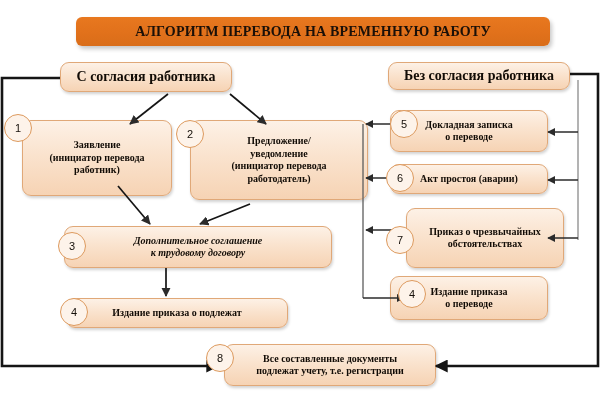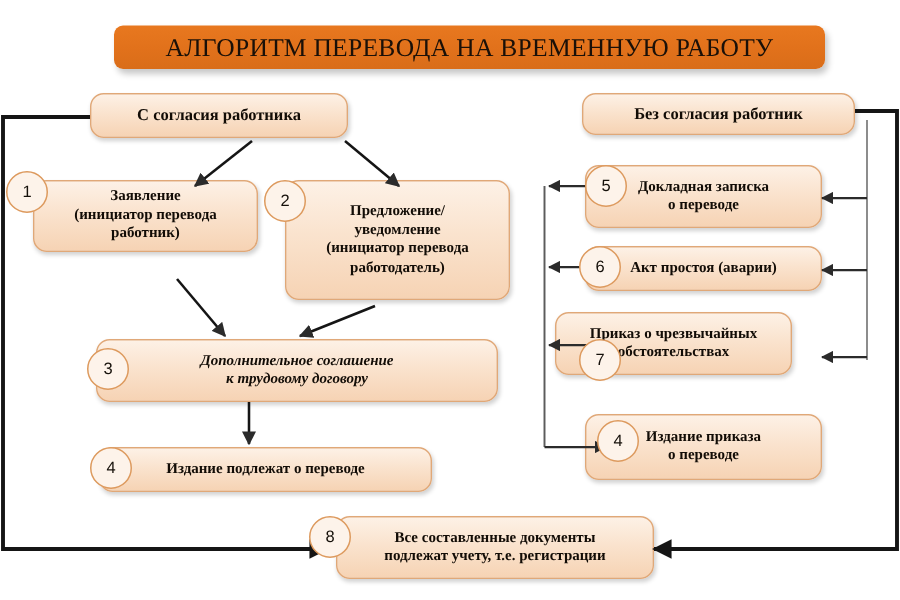--- a/index.html
+++ b/index.html
@@ -27,22 +27,22 @@
     height: 29px;
     background: linear-gradient(to bottom, #e8781f 0%, #e1711b 55%, #d96d19 100%);
     border-radius: 6px;
     box-shadow: 2px 3px 4px rgba(0,0,0,0.22);
     display: flex;
     align-items: center;
     justify-content: center;
   }
   .title-banner .title-text {
     color: #1a1008;
-    font-weight: normal;
-    font-size: 17px;
+    font-weight: bold;
+    font-size: 14px;
     letter-spacing: 0.2px;
     white-space: nowrap;
   }
 
   
   .node {
     position: absolute;
     background: linear-gradient(to bottom, #fdf1e6 0%, #fae3ce 45%, #f6d3b4 100%);
     border: 1px solid #e0a878;
     border-radius: 9px;
@@ -54,21 +54,21 @@
     box-sizing: border-box;
   }
   .node .node-text {
     font-weight: bold;
     font-size: 10px;
     line-height: 12.5px;
     color: #120c06;
     padding: 0 6px;
   }
   .node.head .node-text {
-    font-size: 11px;
+    font-size: 14px;
   }
 
   
   .badge {
     position: absolute;
     width: 28px;
     height: 28px;
     border-radius: 50%;
     background: #fdf3ea;
     border: 1.4px solid #dd9a5e;
@@ -137,66 +137,66 @@
 
   <div class="title-banner">
     <span class="title-text">АЛГОРИТМ ПЕРЕВОДА НА ВРЕМЕННУЮ РАБОТУ</span>
   </div>
 
   <div class="node head" style="left:60px; top:62px; width:172px; height:30px;">
     <span class="node-text">С согласия работника</span>
   </div>
 
   <div class="node head" style="left:388px; top:62px; width:182px; height:28px;">
-    <span class="node-text">Без согласия работник</span>
-  </div>
-
-  <div class="node" style="left:22px; top:120px; width:150px; height:48px;">
+    <span class="node-text">Без согласия работника</span>
+  </div>
+
+  <div class="node" style="left:22px; top:120px; width:150px; height:76px;">
     <span class="node-text">Заявление<br>(инициатор перевода<br>работник)</span>
   </div>
   <div class="badge" style="left:4px; top:114px;">
     <span class="badge-num">1</span>
   </div>
 
-  <div class="node" style="left:190px; top:120px; width:150px; height:80px;">
+  <div class="node" style="left:190px; top:120px; width:178px; height:80px;">
     <span class="node-text">Предложение/<br>уведомление<br>(инициатор перевода<br>работодатель)</span>
   </div>
   <div class="badge" style="left:176px; top:120px;">
     <span class="badge-num">2</span>
   </div>
 
   <div class="node" style="left:64px; top:226px; width:268px; height:42px;font-style:italic;">
     <span class="node-text">Дополнительное соглашение<br>к трудовому договору</span>
   </div>
   <div class="badge" style="left:58px; top:232px;">
     <span class="badge-num">3</span>
   </div>
 
   <div class="node" style="left:66px; top:298px; width:222px; height:30px;">
-    <span class="node-text">Издание подлежат о переводе</span>
+    <span class="node-text">Издание приказа о подлежат</span>
   </div>
   <div class="badge" style="left:60px; top:298px;">
     <span class="badge-num">4</span>
   </div>
 
   <div class="node" style="left:390px; top:110px; width:158px; height:42px;">
     <span class="node-text">Докладная записка<br>о переводе</span>
   </div>
   <div class="badge" style="left:390px; top:110px;">
     <span class="badge-num">5</span>
   </div>
 
   <div class="node" style="left:390px; top:164px; width:158px; height:30px;font-family:Liberation Serif, serif;">
     <span class="node-text">Акт простоя (аварии)</span>
   </div>
   <div class="badge" style="left:386px; top:164px;">
     <span class="badge-num">6</span>
   </div>
 
-  <div class="node" style="left:370px; top:208px; width:158px; height:42px;">
+  <div class="node" style="left:406px; top:208px; width:158px; height:60px;">
     <span class="node-text">Приказ о чрезвычайных<br>обстоятельствах</span>
   </div>
   <div class="badge" style="left:386px; top:226px;">
     <span class="badge-num">7</span>
   </div>
 
   <div class="node" style="left:390px; top:276px; width:158px; height:44px;">
     <span class="node-text">Издание приказа<br>о переводе</span>
   </div>
   <div class="badge" style="left:398px; top:280px;">

